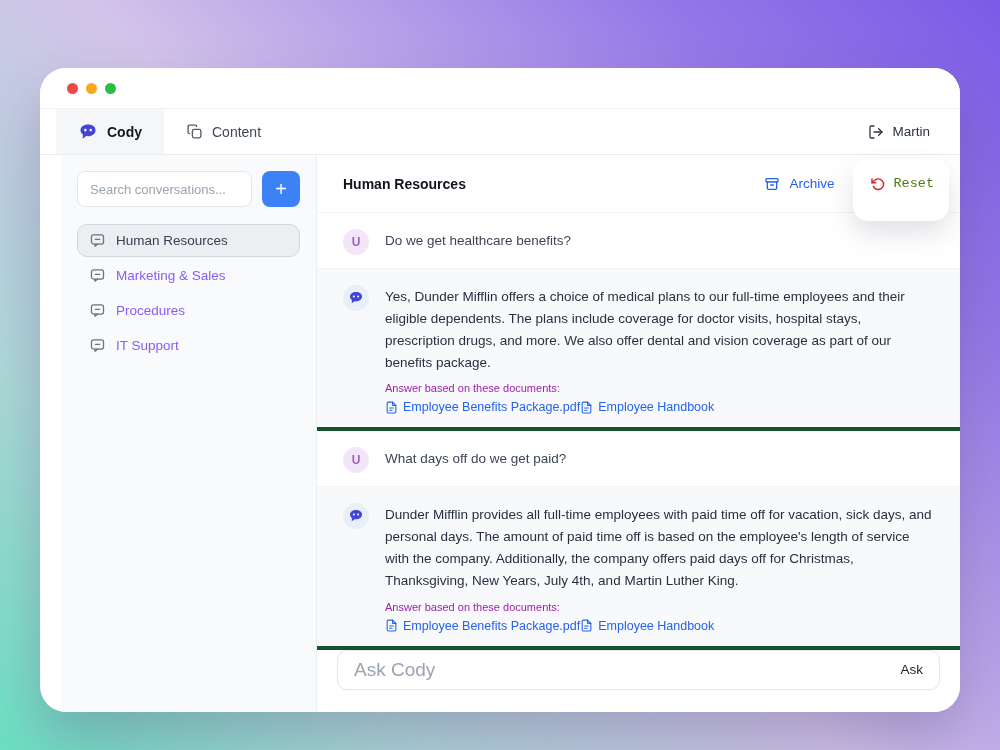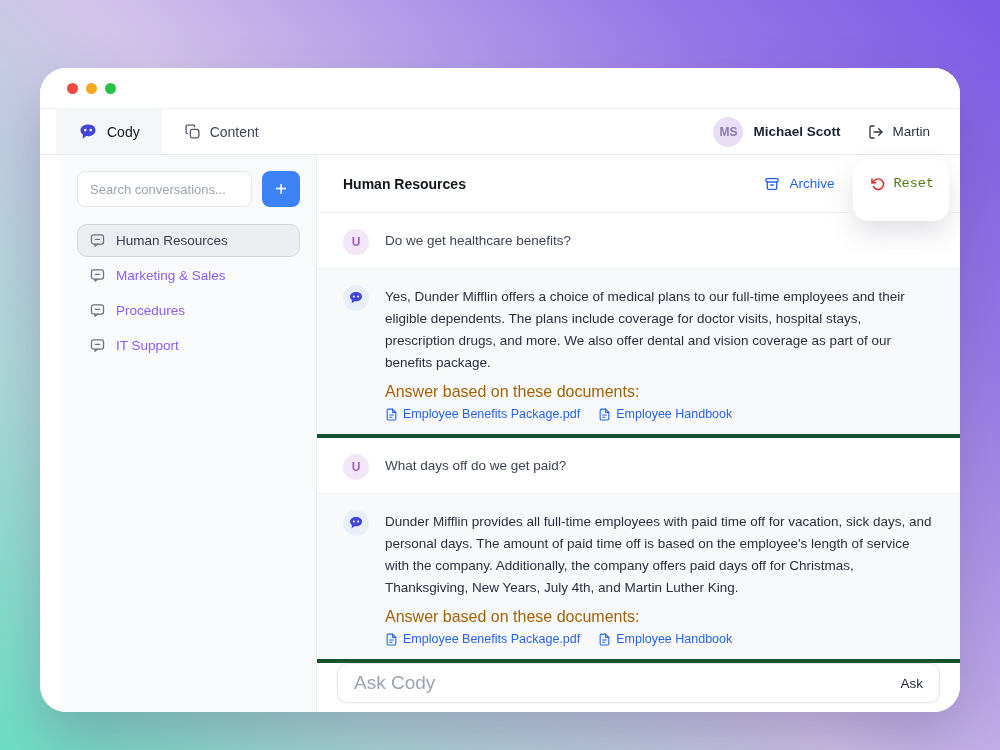--- a/index.html
+++ b/index.html
@@ -14,21 +14,21 @@
     background:#fff;border-bottom:1px solid #f2f3f5;}
   .dot{width:11px;height:11px;border-radius:50%;display:inline-block;}
   .dot.red{background:#ef4a41;}
   .dot.yellow{background:#f6a821;}
   .dot.green{background:#27c148;}
   
   .tabbar{height:45px;flex:none;background:#fff;border-bottom:1px solid #e9ebee;
     display:flex;align-items:stretch;padding-left:16px;}
   .tab{display:flex;align-items:center;gap:9px;padding:0 22px;font-size:14px;color:#3f4754;
     font-weight:500;cursor:pointer;}
-  .tab.active{background:#f5f6f8;color:#13171f;font-weight:400;}
+  .tab.active{background:#f5f6f8;color:#13171f;font-weight:700;}
   .header-right{margin-left:auto;display:flex;align-items:center;gap:28px;padding-right:30px;}
   .userchip{display:flex;align-items:center;gap:10px;cursor:pointer;}
   .avatar{width:30px;height:30px;border-radius:50%;background:#eadef6;color:#8a7aae;
     font-size:12px;font-weight:600;display:flex;align-items:center;justify-content:center;}
   .username{font-size:13.5px;font-weight:600;color:#1c2330;}
   .logoutbtn{display:flex;align-items:center;gap:8px;background:none;border:none;
     font-family:inherit;font-size:13.5px;font-weight:500;color:#2b3342;cursor:pointer;padding:0;}
   
   .bodyrow{flex:1;display:flex;min-height:0;padding-left:21px;}
   .sidebar{width:256px;flex:none;background:#f9fafb;border-right:1px solid #eceef1;
@@ -63,22 +63,22 @@
   .msg{display:flex;gap:16px;padding:13px 26px;}
   .msg.bot{background:#f8f9fb;border-top:1px solid #f0f2f4;border-bottom:4px solid #14532d;}
   .mavatar{width:26px;height:26px;border-radius:50%;flex:none;margin-top:3px;
     display:flex;align-items:center;justify-content:center;}
   .mavatar.user{background:#f3e6f8;color:#a05fc8;font-size:12px;font-weight:600;}
   .mavatar.bot{background:#e8eff9;}
   .mbody{min-width:0;padding-top:4px;}
   .mtext{font-size:13.5px;line-height:1.62;color:#27303f;}
   .msg.user .mtext{color:#3d4555;}
   .sources{margin-top:8px;}
-  .sources-label{font-size:16px;color:#a16207;line-height:1.35;}
-  .source-links{display:flex;gap:18px;margin-top:4px;align-items:center;}
+  .sources-label{font-size:11px;color:#a21caf;line-height:1.35;}
+  .source-links{display:flex;margin-top:4px;align-items:center;}
   .source-link{display:flex;align-items:center;gap:5px;color:#2563eb;font-size:12.5px;
     font-weight:500;cursor:pointer;}
   .source-link svg{flex:none;}
   .spacer{flex:1;}
   
   .inputbar{flex:none;padding:0 20px 25px;}
   .askbox{display:flex;align-items:center;height:40px;border:1px solid #e4e7eb;border-radius:10px;
     padding:0 14px;background:#fff;box-shadow:0 1px 2px rgba(0,0,0,.04);box-sizing:border-box;}
   .ask-input{flex:1;min-width:0;border:none;outline:none;font-family:inherit;font-size:19px;
     color:#374151;background:transparent;}
@@ -113,24 +113,20 @@
         <span style="display:flex;">
           <svg width="17" height="17" viewBox="0 0 24 24" fill="none" stroke="#555e6b" stroke-width="1.9" stroke-linecap="round" stroke-linejoin="round">
             <rect x="9" y="9" width="12" height="12" rx="2.5"></rect>
             <path d="M5 15H4.5A1.5 1.5 0 0 1 3 13.5v-9A1.5 1.5 0 0 1 4.5 3h9A1.5 1.5 0 0 1 15 4.5V5"></path>
           </svg>
         </span>
         <span>Content</span>
       </div>
 
       <div class="header-right">
-        <div class="userchip">
-          <span class="avatar">MS</span>
-          <span class="username">Michael Scott</span>
-        </div>
         <button class="logoutbtn">
           <span style="display:flex;">
             <svg width="16" height="16" viewBox="0 0 24 24" fill="none" stroke="#2f3744" stroke-width="2" stroke-linecap="round" stroke-linejoin="round">
               <path d="M9 21H5a2 2 0 0 1-2-2V5a2 2 0 0 1 2-2h4"></path>
               <polyline points="16 17 21 12 16 7"></polyline>
               <line x1="21" y1="12" x2="9" y2="12"></line>
             </svg>
           </span>
           <span>Martin</span>
         </button>

